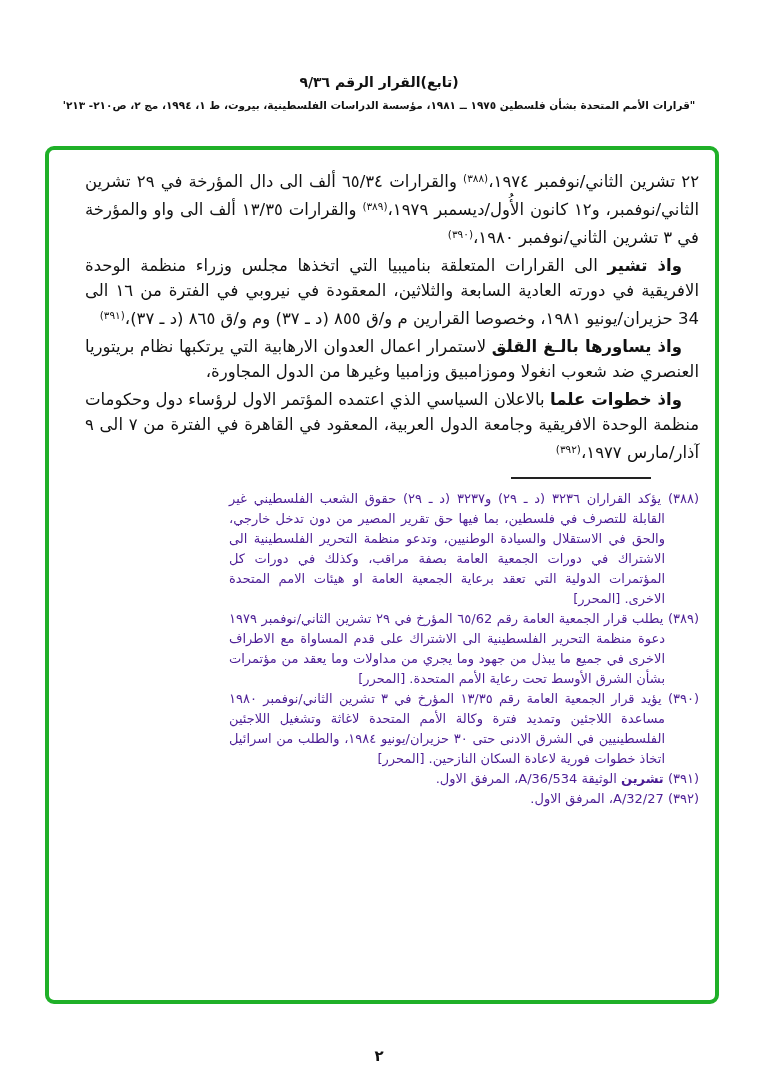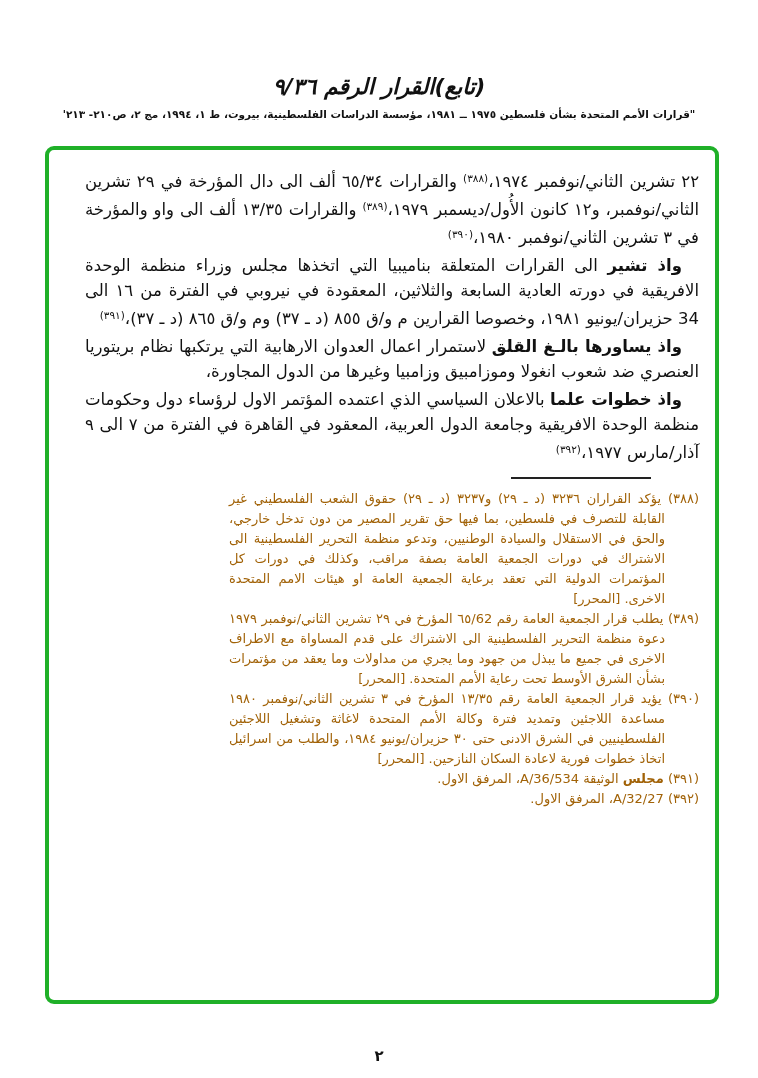--- a/index.html
+++ b/index.html
@@ -1,21 +1,21 @@
 <!DOCTYPE html>
 <html lang="ar"><head>
 <meta charset="utf-8">
 <style>
   html,body { margin:0; padding:0; background:#ffffff; }
   .page {
     position:relative; width:758px; height:1078px; background:#ffffff;
     font-family:"DejaVu Sans", sans-serif; overflow:hidden;
   }
   .header { position:absolute; top:74px; left:0; right:0; text-align:center; direction:rtl; }
-  .title  { font-size:22px; font-weight:bold; color:#111;font-style:italic; }
+  .title  { font-size:14px; font-weight:bold; color:#111; }
   .source { margin-top:9px; font-size:10.5px; font-weight:bold; color:#111; }
 
   .frame {
     position:absolute; left:45px; top:146px; width:674px; height:858px;
     border:4px solid #1fb028; border-radius:9px; box-sizing:border-box;
   }
   .frame-inner { padding:16px 16px 0 36px; direction:rtl; }
 
   .body-par {
     font-size:16.5px; line-height:25px; text-align:justify; text-justify:inter-word;
@@ -25,21 +25,21 @@
   .seg-bold { font-weight:bold; }
   .seg-sup  { font-size:10.5px; vertical-align:5px; letter-spacing:0.5px; }
 
   .fn-sep {
     width:140px; height:0; border-top:2px solid #222;
     margin:12px 48px 10px auto;
   }
   .footnotes { margin-left:144px; }
   .fn {
     font-size:13px; line-height:20px; text-align:justify; text-justify:inter-word;
-    color:#a16207; margin:0; padding-right:34px; text-indent:-34px; direction:rtl;
+    color:#4c1d95; margin:0; padding-right:34px; text-indent:-34px; direction:rtl;
   }
 
   .pageno {
     position:absolute; bottom:13px; left:0; right:0; text-align:center;
     font-size:15px; font-weight:bold; color:#111;
   }
 </style>
 </head>
 <body>
 
@@ -56,21 +56,21 @@
           <p class="body-par"><span class="seg-normal">٢٢ تشرين الثاني/نوفمبر ١٩٧٤،</span><span class="seg-sup">(٣٨٨)</span><span class="seg-normal"> والقرارات ٦٥/٣٤ ألف الى دال المؤرخة في ٢٩ تشرين الثاني/نوفمبر، و١٢ كانون الأُول/ديسمبر ١٩٧٩،</span><span class="seg-sup">(٣٨٩)</span><span class="seg-normal"> والقرارات ١٣/٣٥ ألف الى واو والمؤرخة في ٣ تشرين الثاني/نوفمبر ١٩٨٠،</span><span class="seg-sup">(٣٩٠)</span></p>
           <p class="body-par indent"><span class="seg-bold">واذ تشير</span><span class="seg-normal"> الى القرارات المتعلقة بناميبيا التي اتخذها مجلس وزراء منظمة الوحدة الافريقية في دورته العادية السابعة والثلاثين، المعقودة في نيروبي في الفترة من ١٦ الى 34 حزيران/يونيو ١٩٨١، وخصوصا القرارين م و/ق ٨٥٥ (د ـ ٣٧) وم و/ق ٨٦٥ (د ـ ٣٧)،</span><span class="seg-sup">(٣٩١)</span></p>
           <p class="body-par indent"><span class="seg-bold">واذ يساورها بالـغ القلق</span><span class="seg-normal"> لاستمرار اعمال العدوان الارهابية التي يرتكبها نظام بريتوريا العنصري ضد شعوب انغولا وموزامبيق وزامبيا وغيرها من الدول المجاورة،</span></p>
           <p class="body-par indent"><span class="seg-bold">واذ خطوات علما</span><span class="seg-normal"> بالاعلان السياسي الذي اعتمده المؤتمر الاول لرؤساء دول وحكومات منظمة الوحدة الافريقية وجامعة الدول العربية، المعقود في القاهرة في الفترة من ٧ الى ٩ آذار/مارس ١٩٧٧،</span><span class="seg-sup">(٣٩٢)</span></p>
         </div>
       <div class="fn-sep"></div>
       <div id="footnotes" class="footnotes">
           <p class="fn"><span class="seg-normal">(٣٨٨) يؤكد القراران ٣٢٣٦ (د ـ ٢٩) و٣٢٣٧ (د ـ ٢٩) حقوق الشعب الفلسطيني غير القابلة للتصرف في فلسطين، بما فيها حق تقرير المصير من دون تدخل خارجي، والحق في الاستقلال والسيادة الوطنيين، وتدعو منظمة التحرير الفلسطينية الى الاشتراك في دورات الجمعية العامة بصفة مراقب، وكذلك في دورات كل المؤتمرات الدولية التي تعقد برعاية الجمعية العامة او هيئات الامم المتحدة الاخرى. [المحرر]</span></p>
           <p class="fn"><span class="seg-normal">(٣٨٩) يطلب قرار الجمعية العامة رقم ٦٥/62 المؤرخ في ٢٩ تشرين الثاني/نوفمبر ١٩٧٩ دعوة منظمة التحرير الفلسطينية الى الاشتراك على قدم المساواة مع الاطراف الاخرى في جميع ما يبذل من جهود وما يجري من مداولات وما يعقد من مؤتمرات بشأن الشرق الأوسط تحت رعاية الأمم المتحدة. [المحرر]</span></p>
           <p class="fn"><span class="seg-normal">(٣٩٠) يؤيد قرار الجمعية العامة رقم ١٣/٣٥ المؤرخ في ٣ تشرين الثاني/نوفمبر ١٩٨٠ مساعدة اللاجئين وتمديد فترة وكالة الأمم المتحدة لاغاثة وتشغيل اللاجئين الفلسطينيين في الشرق الادنى حتى ٣٠ حزيران/يونيو ١٩٨٤، والطلب من اسرائيل اتخاذ خطوات فورية لاعادة السكان النازحين. [المحرر]</span></p>
-          <p class="fn"><span class="seg-normal">(٣٩١) </span><span class="seg-bold">مجلس</span><span class="seg-normal"> الوثيقة A/36/534، المرفق الاول.</span></p>
+          <p class="fn"><span class="seg-normal">(٣٩١) </span><span class="seg-bold">تشرين</span><span class="seg-normal"> الوثيقة A/36/534، المرفق الاول.</span></p>
           <p class="fn"><span class="seg-normal">(٣٩٢) A/32/27، المرفق الاول.</span></p>
         </div>
     </div>
   </div>
 
   <div class="pageno">٢</div>
 
 </div>
 
 </body></html>

